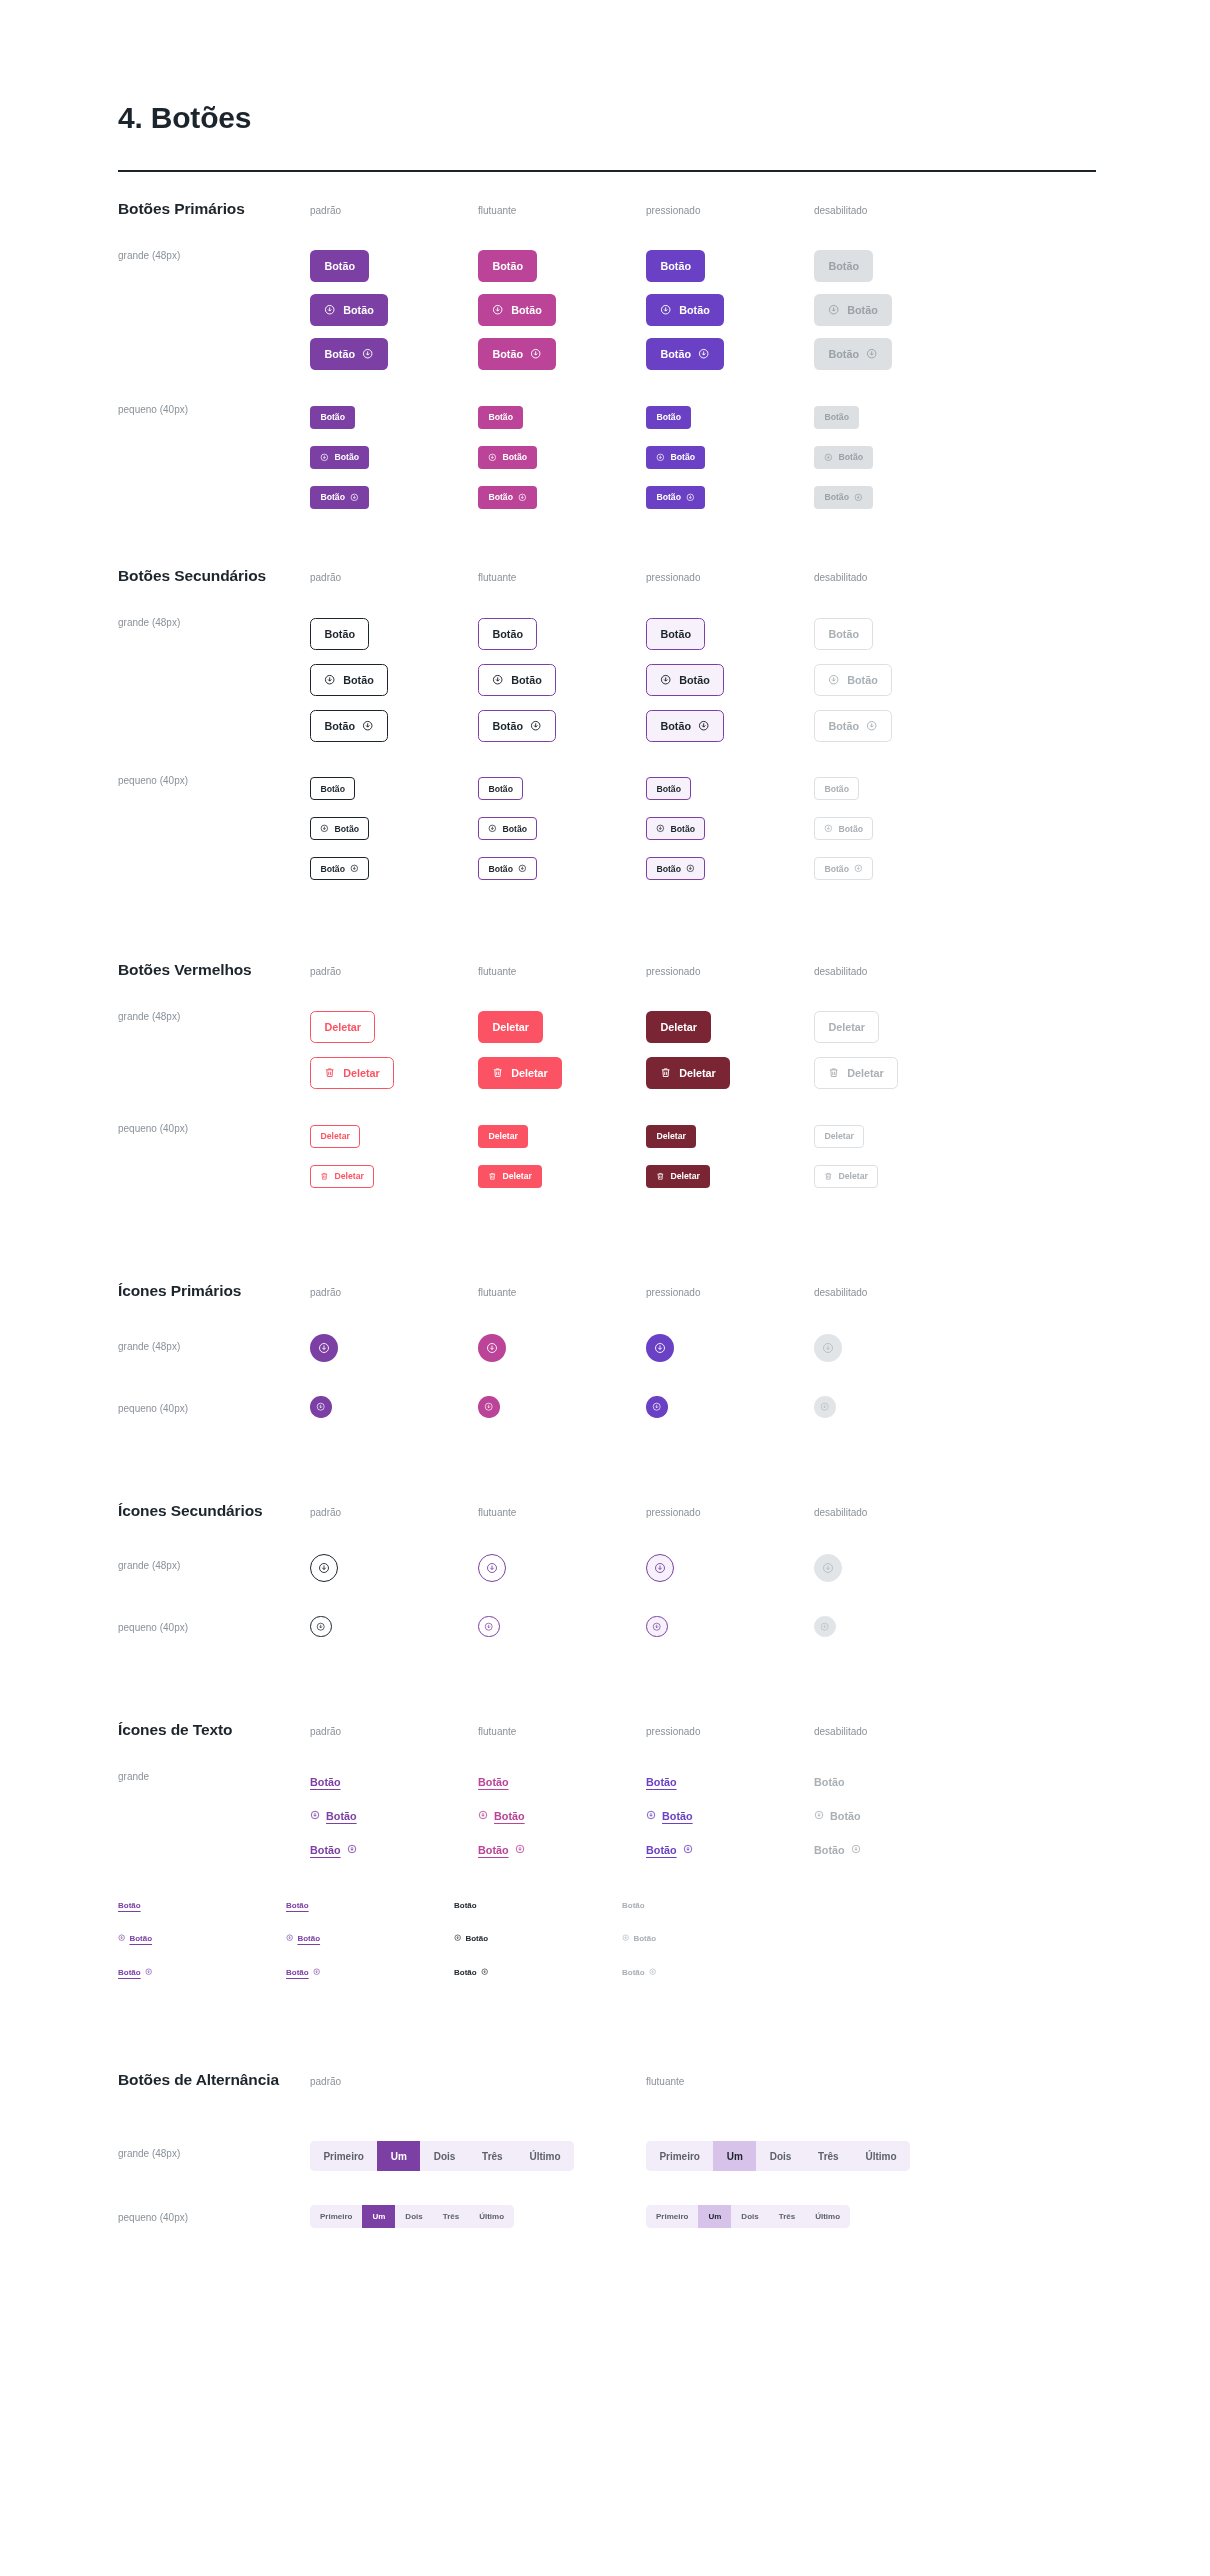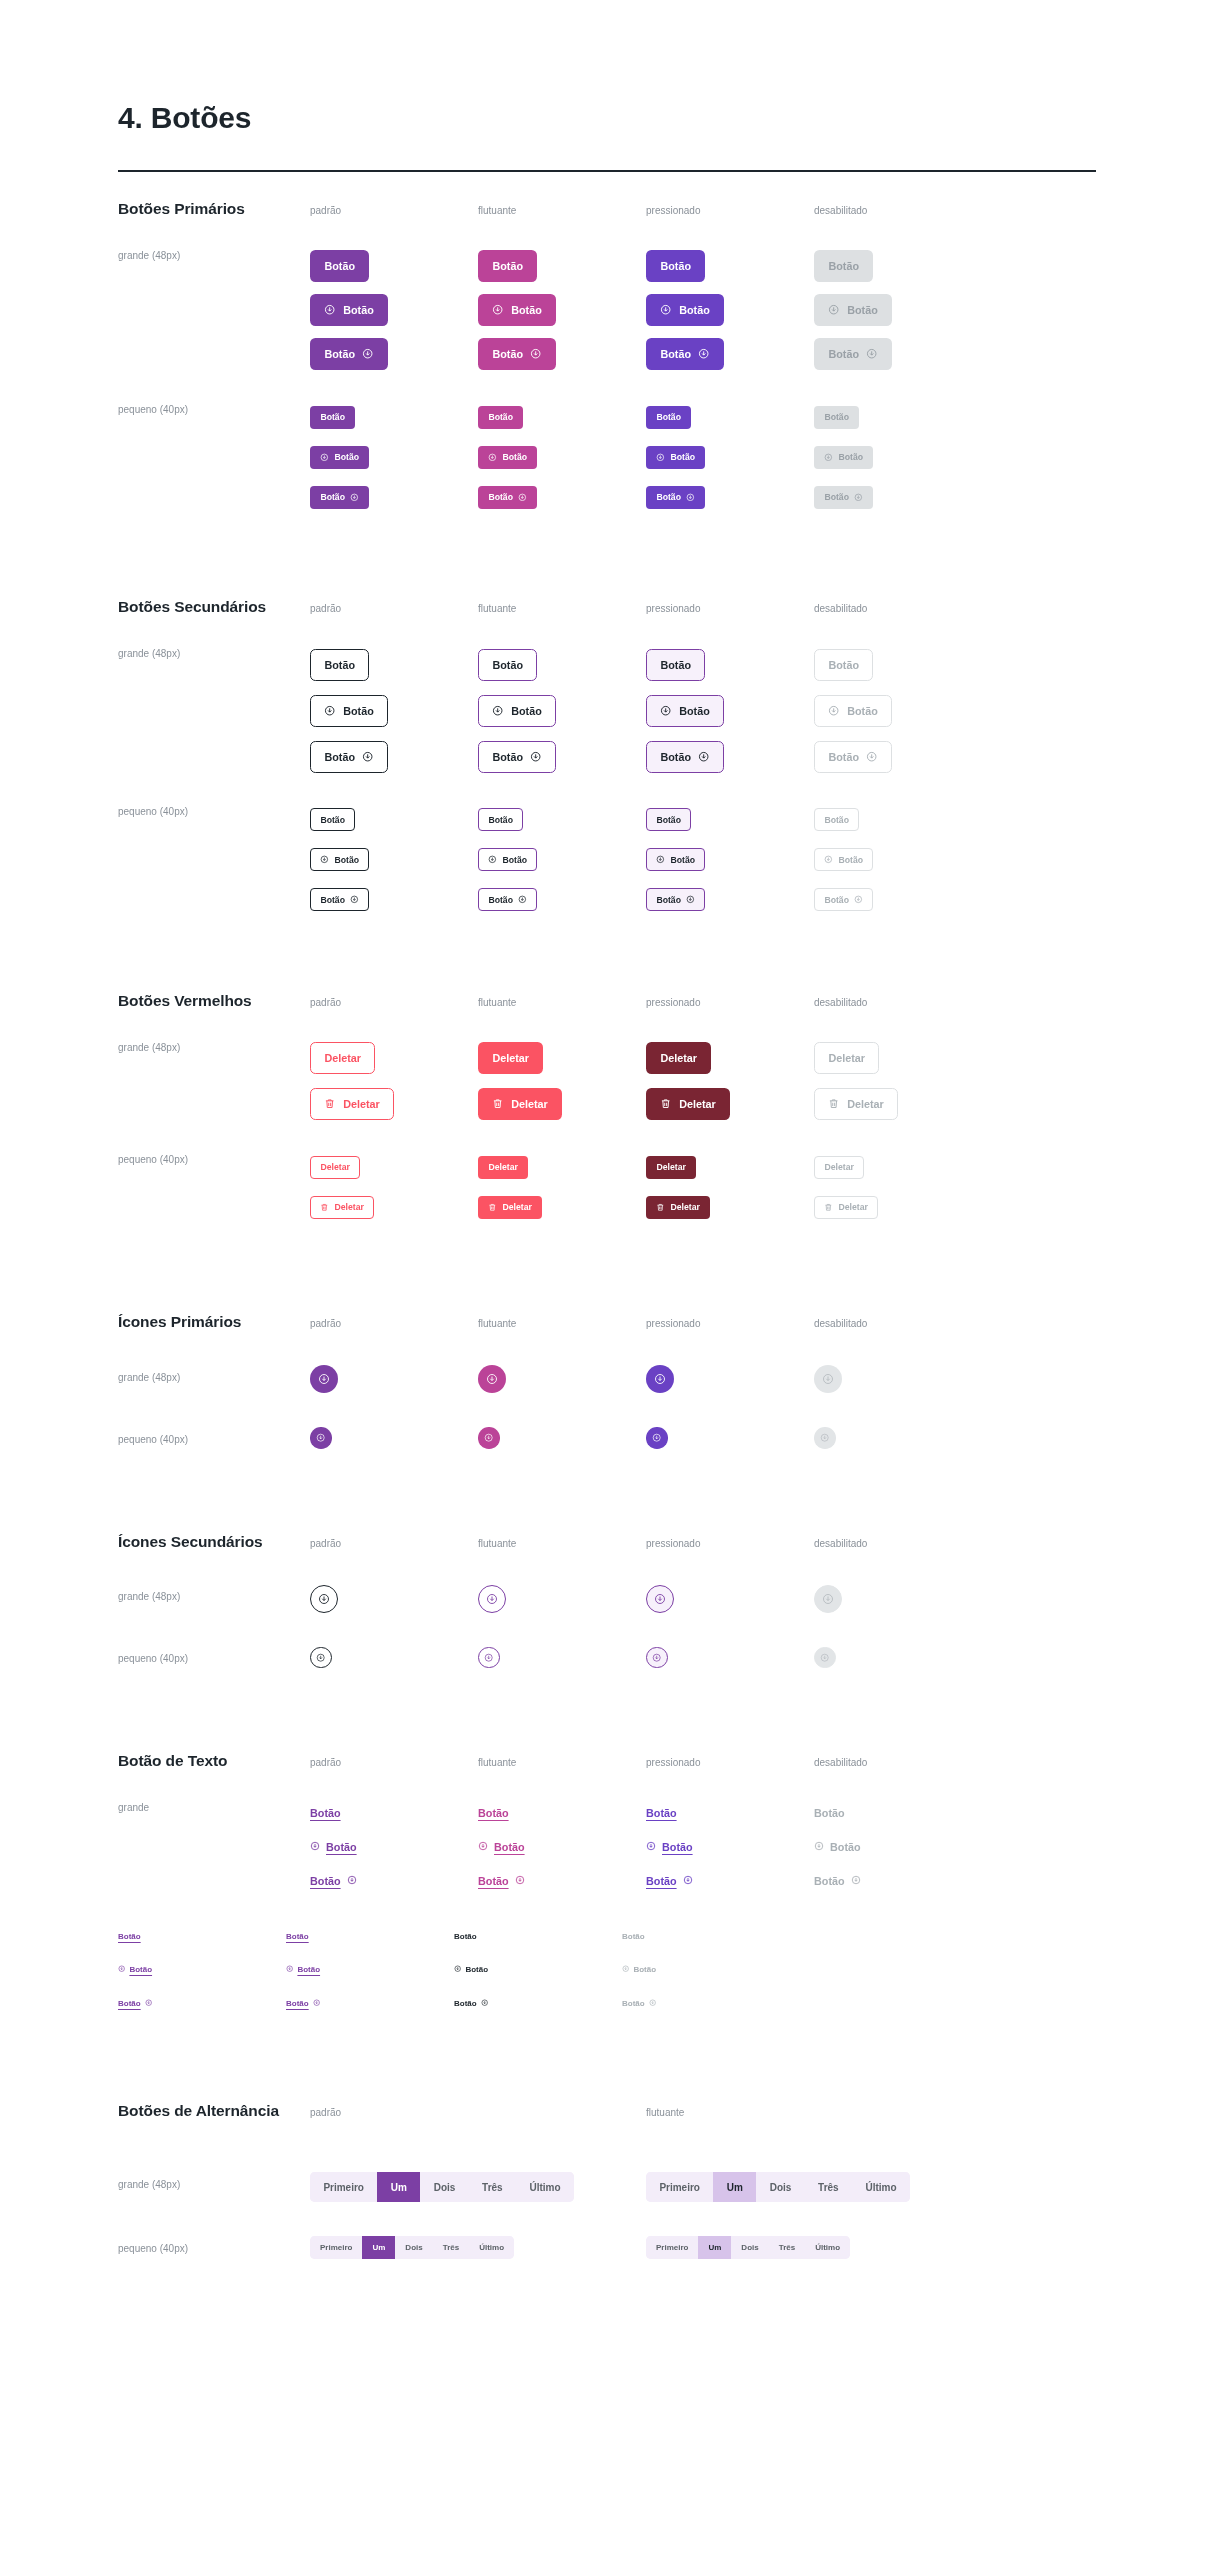--- a/index.html
+++ b/index.html
@@ -452,21 +452,21 @@
                     <path d="M12 7v8M8.5 11.5 12 15l3.5-3.5"></path>
                   </svg>
                 </span>
               </button>
             </div>
         </div>
       </div>
     </div>
   </section>
 
-  <section class="section" style="margin-top:81px;">
+  <section class="section" style="margin-top:50px;">
     <div class="section-head">
       <div class="section-title">Botões Secundários</div>
       <div class="state-labels">
         <div class="col"><span class="state-label">padrão</span></div>
         <div class="col"><span class="state-label">flutuante</span></div>
         <div class="col"><span class="state-label">pressionado</span></div>
         <div class="col"><span class="state-label">desabilitado</span></div>
       </div>
     </div>
 
@@ -1078,21 +1078,21 @@
                 </svg>
               </button>
             </div>
           </div>
       </div>
     </div>
   </section>
 
   <section class="section" style="margin-top:84px;">
     <div class="section-head">
-      <div class="section-title">Botão de Texto</div>
+      <div class="section-title">Ícones de Texto</div>
       <div class="state-labels">
         <div class="col"><span class="state-label">padrão</span></div>
         <div class="col"><span class="state-label">flutuante</span></div>
         <div class="col"><span class="state-label">pressionado</span></div>
         <div class="col"><span class="state-label">desabilitado</span></div>
       </div>
     </div>
 
     <div class="size-row" style="margin-top:25.5px;">
       <div class="size-label">grande</div>

